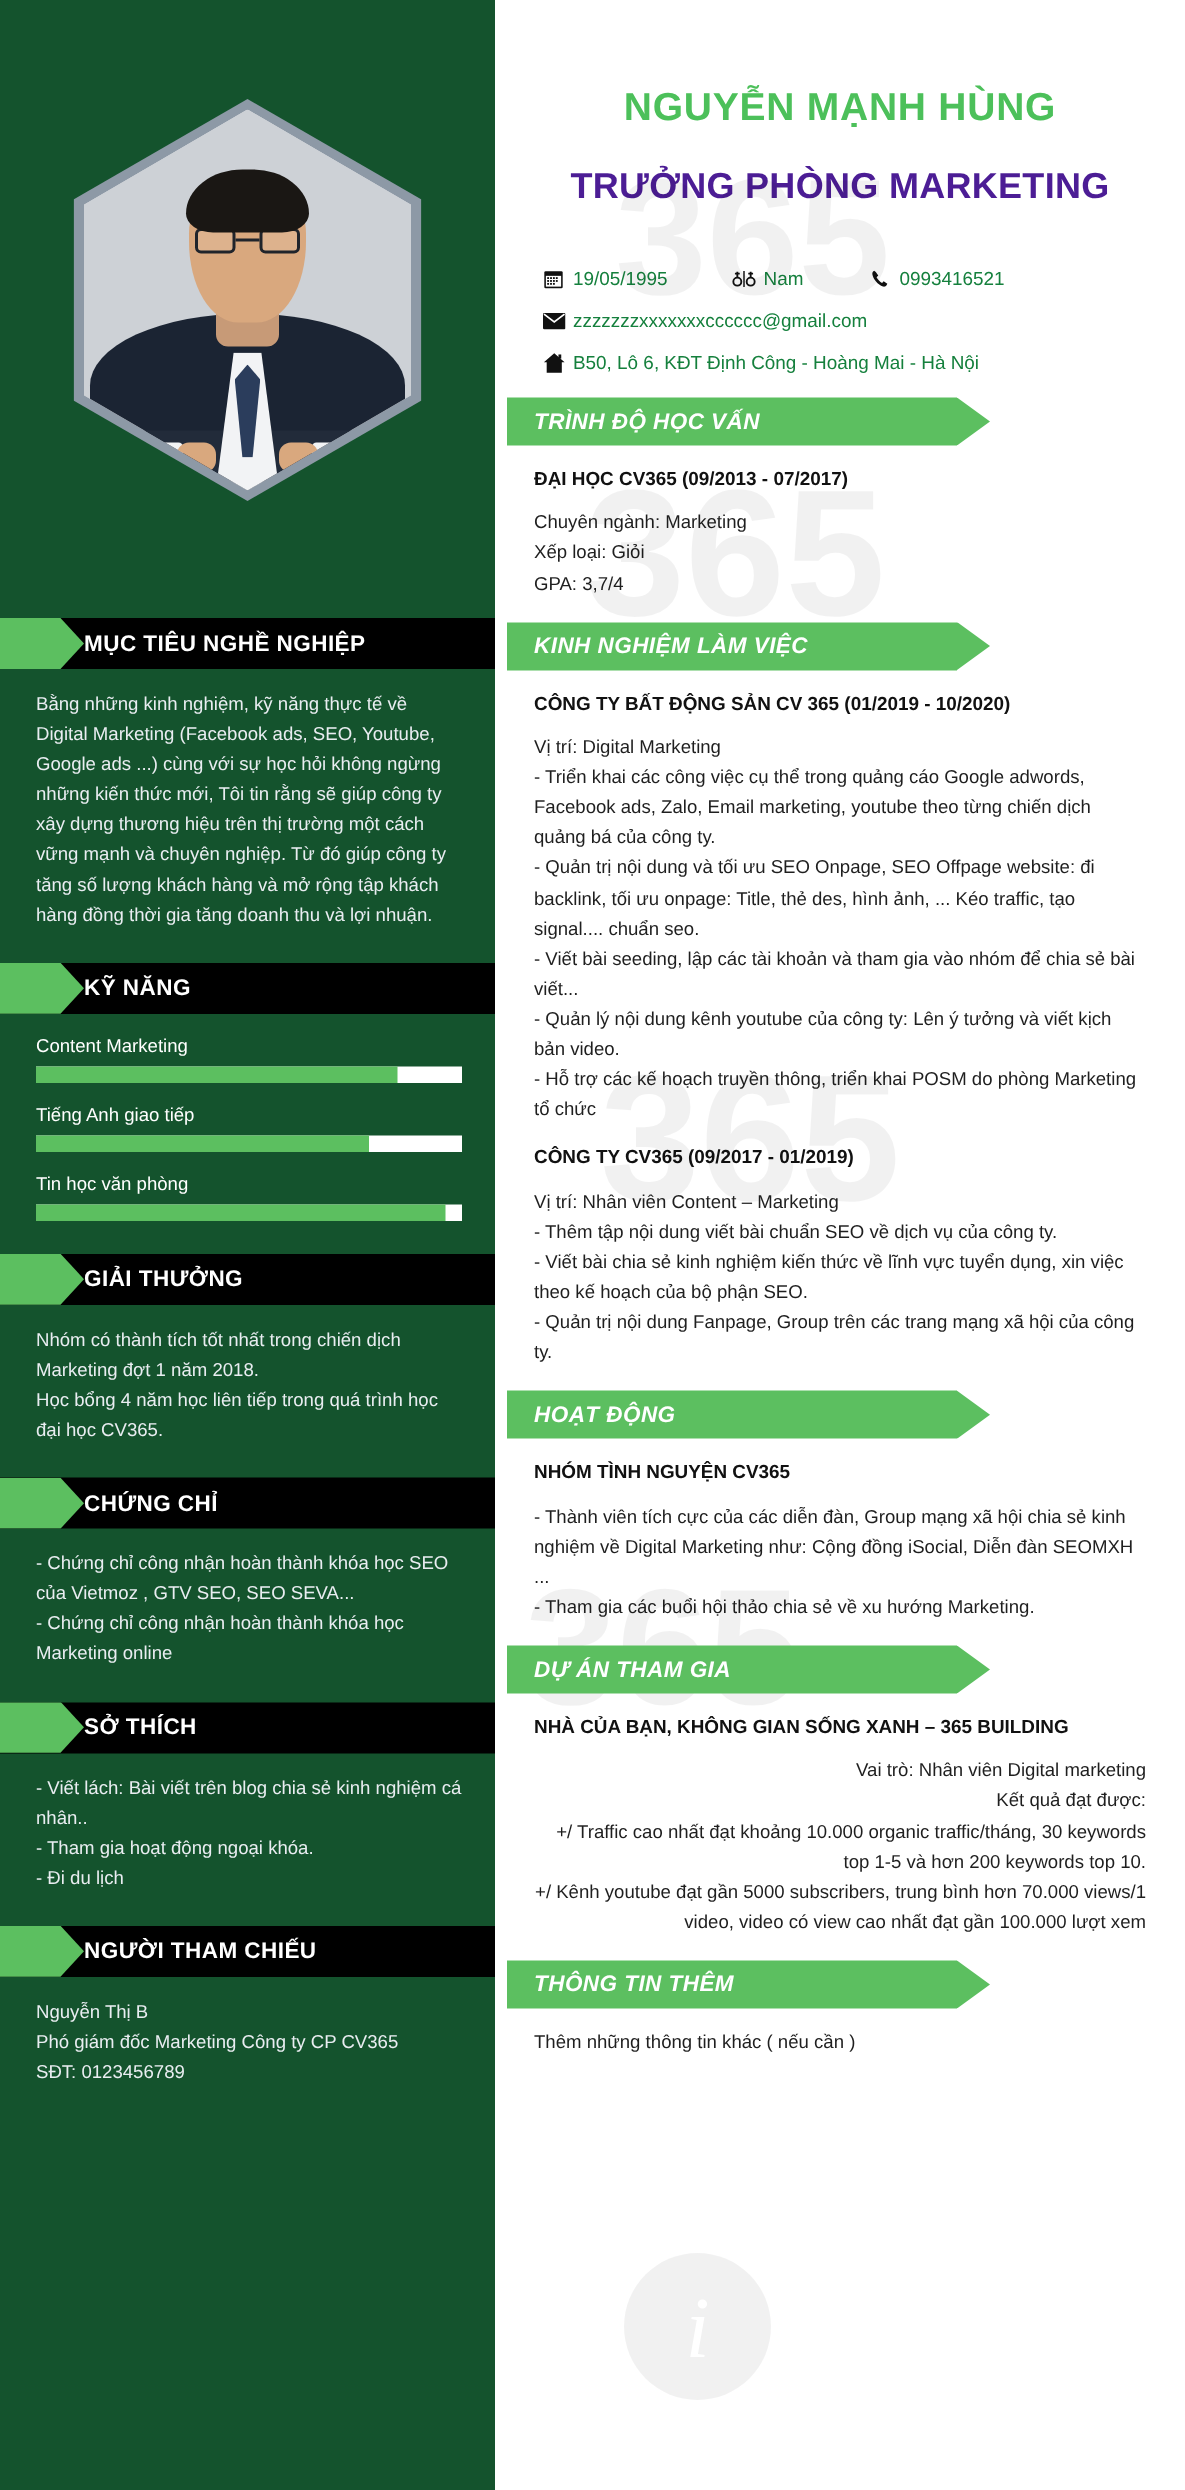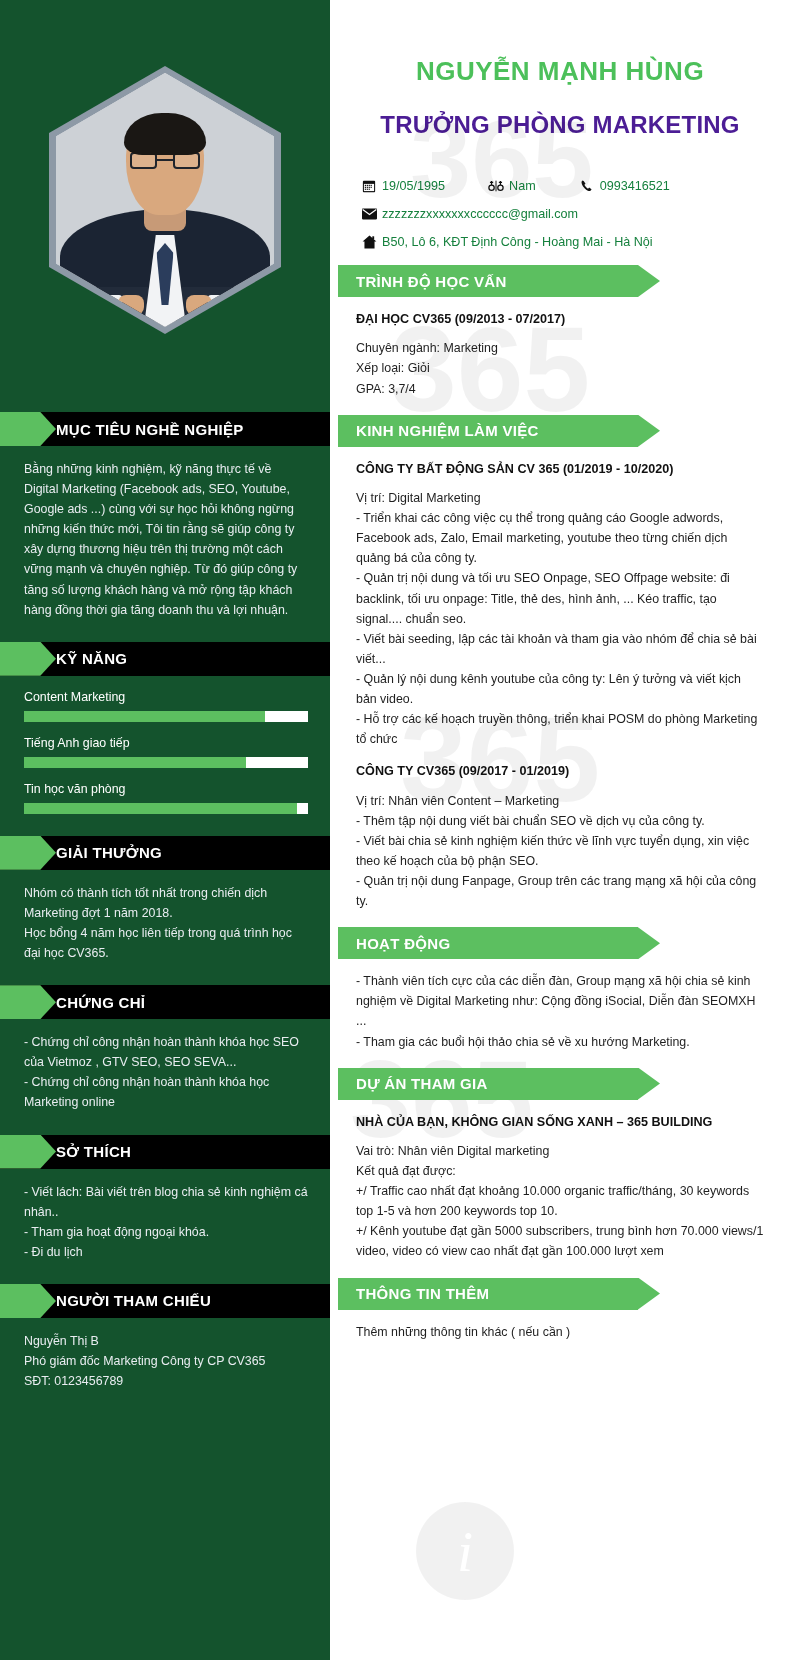--- a/index.html
+++ b/index.html
@@ -139,21 +139,21 @@
     width:26px; min-width:26px; display:flex; align-items:center; justify-content:center;
     color:#111; font-size:13px;
   }
   .crow .val { margin-right:38px; }
   .crow .val:last-child { margin-right:0; }
 
   
   .rsec { margin-top:16px; }
   .rhead {
     position:relative; height:32px; margin-left:8px; width:calc(100% - 160px);
-    min-width:230px; background:#5cbf60; display:flex; align-items:center; padding-left:18px;
+    min-width:230px; background:#5cbf60; display:flex; align-items:center; padding-left:18px;font-style:italic;
   }
   .rhead::after {
     content:""; position:absolute; right:-22px; top:0; width:22px; height:32px;
     background:#5cbf60; clip-path:polygon(0 0, 0 100%, 100% 50%);
   }
   .rhead .txt { font-size:15px; font-weight:bold; color:#fff; letter-spacing:.3px; }
   .rbody { padding:12px 26px 0 26px; font-size:12.4px; line-height:1.62; color:#1f1f1f; }
   .rbody .ttl { font-weight:bold; font-size:12.6px; color:#111; margin-bottom:9px; }
   .rbody p { margin:0 0 0 0; }
   .rbody .gap { height:12px; }
@@ -393,32 +393,33 @@
 - Viết bài chia sẻ kinh nghiệm kiến thức về lĩnh vực tuyển dụng, xin việc theo kế hoạch của bộ phận SEO.
 - Quản trị nội dung Fanpage, Group trên các trang mạng xã hội của công ty.</p>
       </div>
     </div>
 
     <div class="rsec">
       <div class="rhead">
         <span class="txt">HOẠT ĐỘNG</span>
       </div>
       <div class="rbody">
+        <div class="ttl">NHÓM TÌNH NGUYỆN CV365</div>
         <p class="pre" style="white-space: pre-line;">- Thành viên tích cực của các diễn đàn, Group mạng xã hội chia sẻ kinh nghiệm về Digital Marketing như: Cộng đồng iSocial, Diễn đàn SEOMXH ...
 - Tham gia các buổi hội thảo chia sẻ về xu hướng Marketing.</p>
       </div>
     </div>
 
     <div class="rsec">
       <div class="rhead">
         <span class="txt">DỰ ÁN THAM GIA</span>
       </div>
       <div class="rbody">
         <div class="ttl">NHÀ CỦA BẠN, KHÔNG GIAN SỐNG XANH – 365 BUILDING</div>
-        <p class="pre" style="white-space: pre-line;">Vai trò: Nhân viên Digital marketing
+        <p class="pre" style="white-space: pre-line; text-align: right;">Vai trò: Nhân viên Digital marketing
 Kết quả đạt được:
 +/ Traffic cao nhất đạt khoảng 10.000 organic traffic/tháng, 30 keywords top 1-5 và hơn 200 keywords top 10.
 +/ Kênh youtube đạt gần 5000 subscribers, trung bình hơn 70.000 views/1 video, video có view cao nhất đạt gần 100.000 lượt xem</p>
       </div>
     </div>
 
     <div class="rsec">
       <div class="rhead">
         <span class="txt">THÔNG TIN THÊM</span>
       </div>

